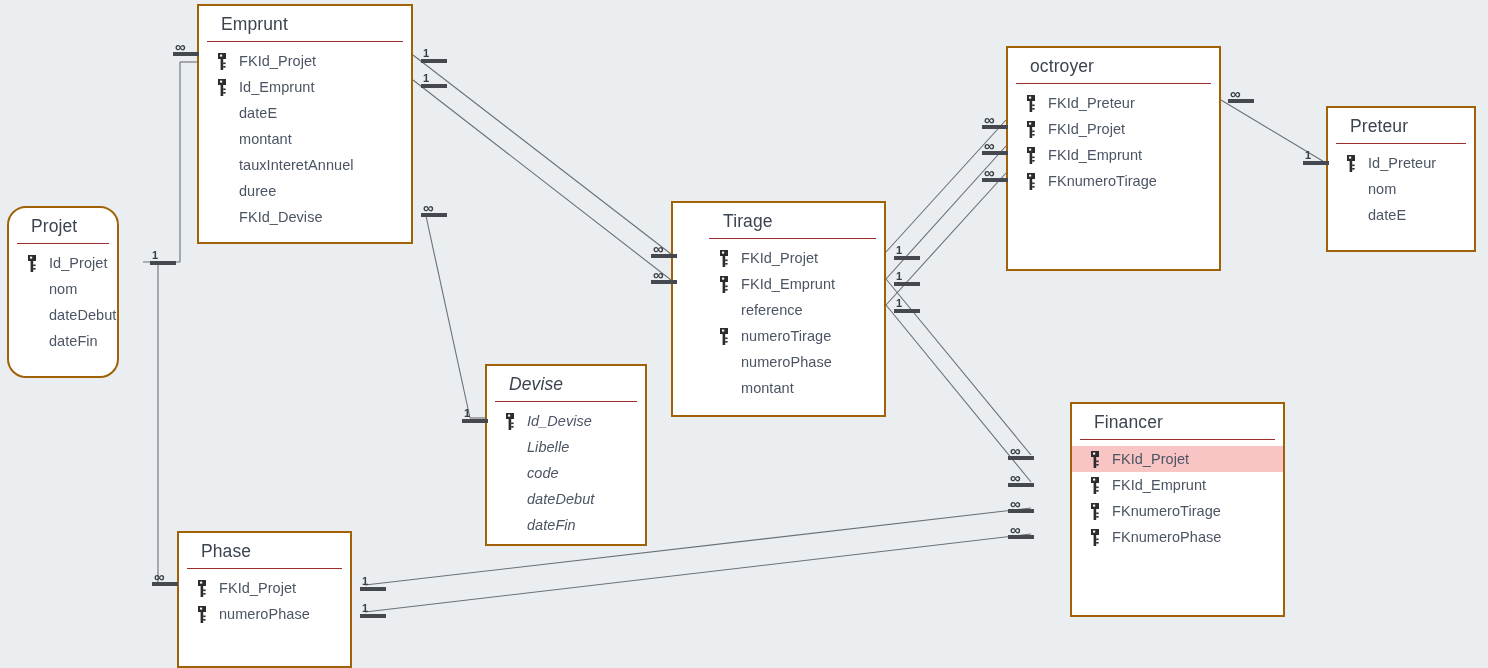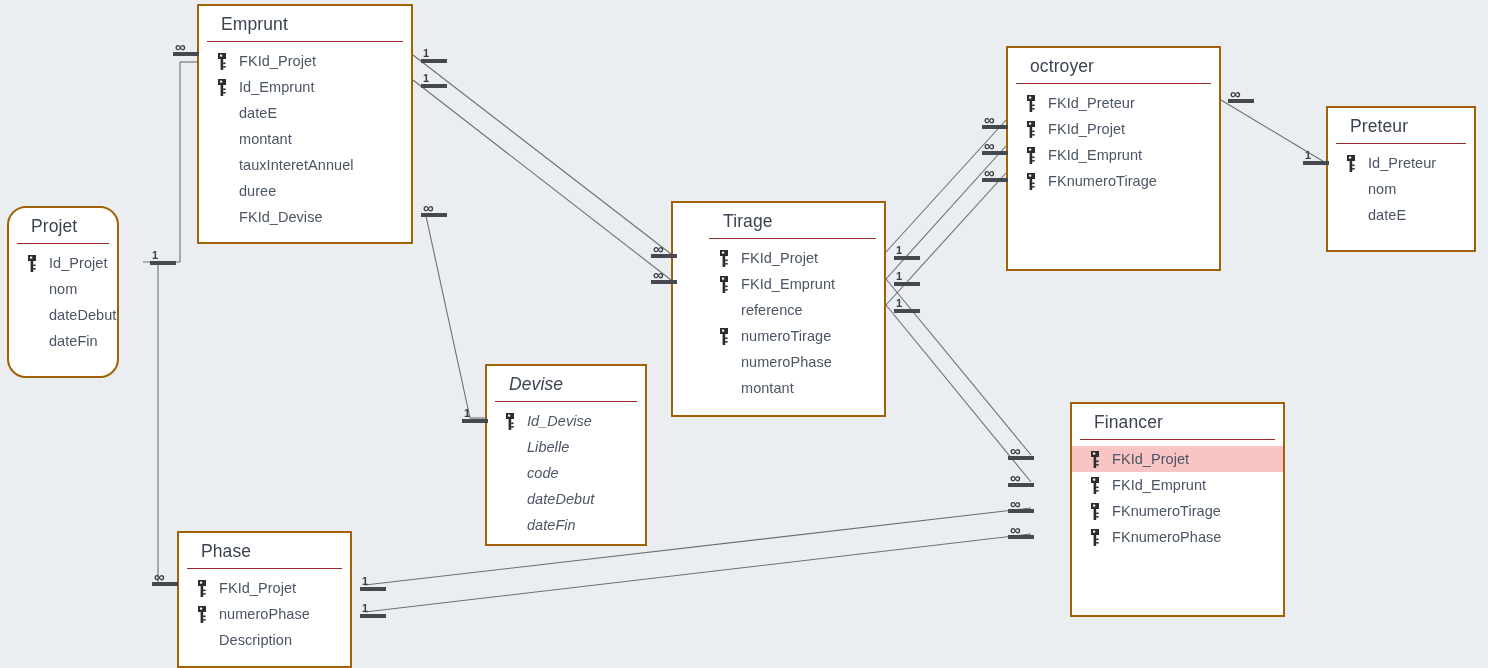--- a/index.html
+++ b/index.html
@@ -452,24 +452,20 @@
               <svg width="11" height="17" viewBox="0 0 11 17" class="key-icon">
                 <rect x="1" y="0" width="8" height="6" fill="#2c2c2c"></rect>
                 <rect x="3" y="1.6" width="2.2" height="2" fill="#ffffff"></rect>
                 <rect x="3.6" y="6" width="2.6" height="11" fill="#2c2c2c"></rect>
                 <rect x="6.2" y="9.5" width="2.4" height="1.6" fill="#2c2c2c"></rect>
                 <rect x="6.2" y="13" width="2.4" height="1.6" fill="#2c2c2c"></rect>
               </svg>
             </span>
             <span class="field-name">numeroPhase</span>
           </div>
-          <div class="field-row">
-            <span class="key-slot"></span>
-            <span class="field-name">Description</span>
-          </div>
         </div>
       </div>
     </div>
   <div id="markers-layer">
       <div class="card-label inf" style="left: 173px; top: 42px;">
         <span class="glyph">∞</span>
         <span class="bar"></span>
       </div>
       <div class="card-label" style="left: 150px; top: 250px;">
         <span class="glyph">1</span>

